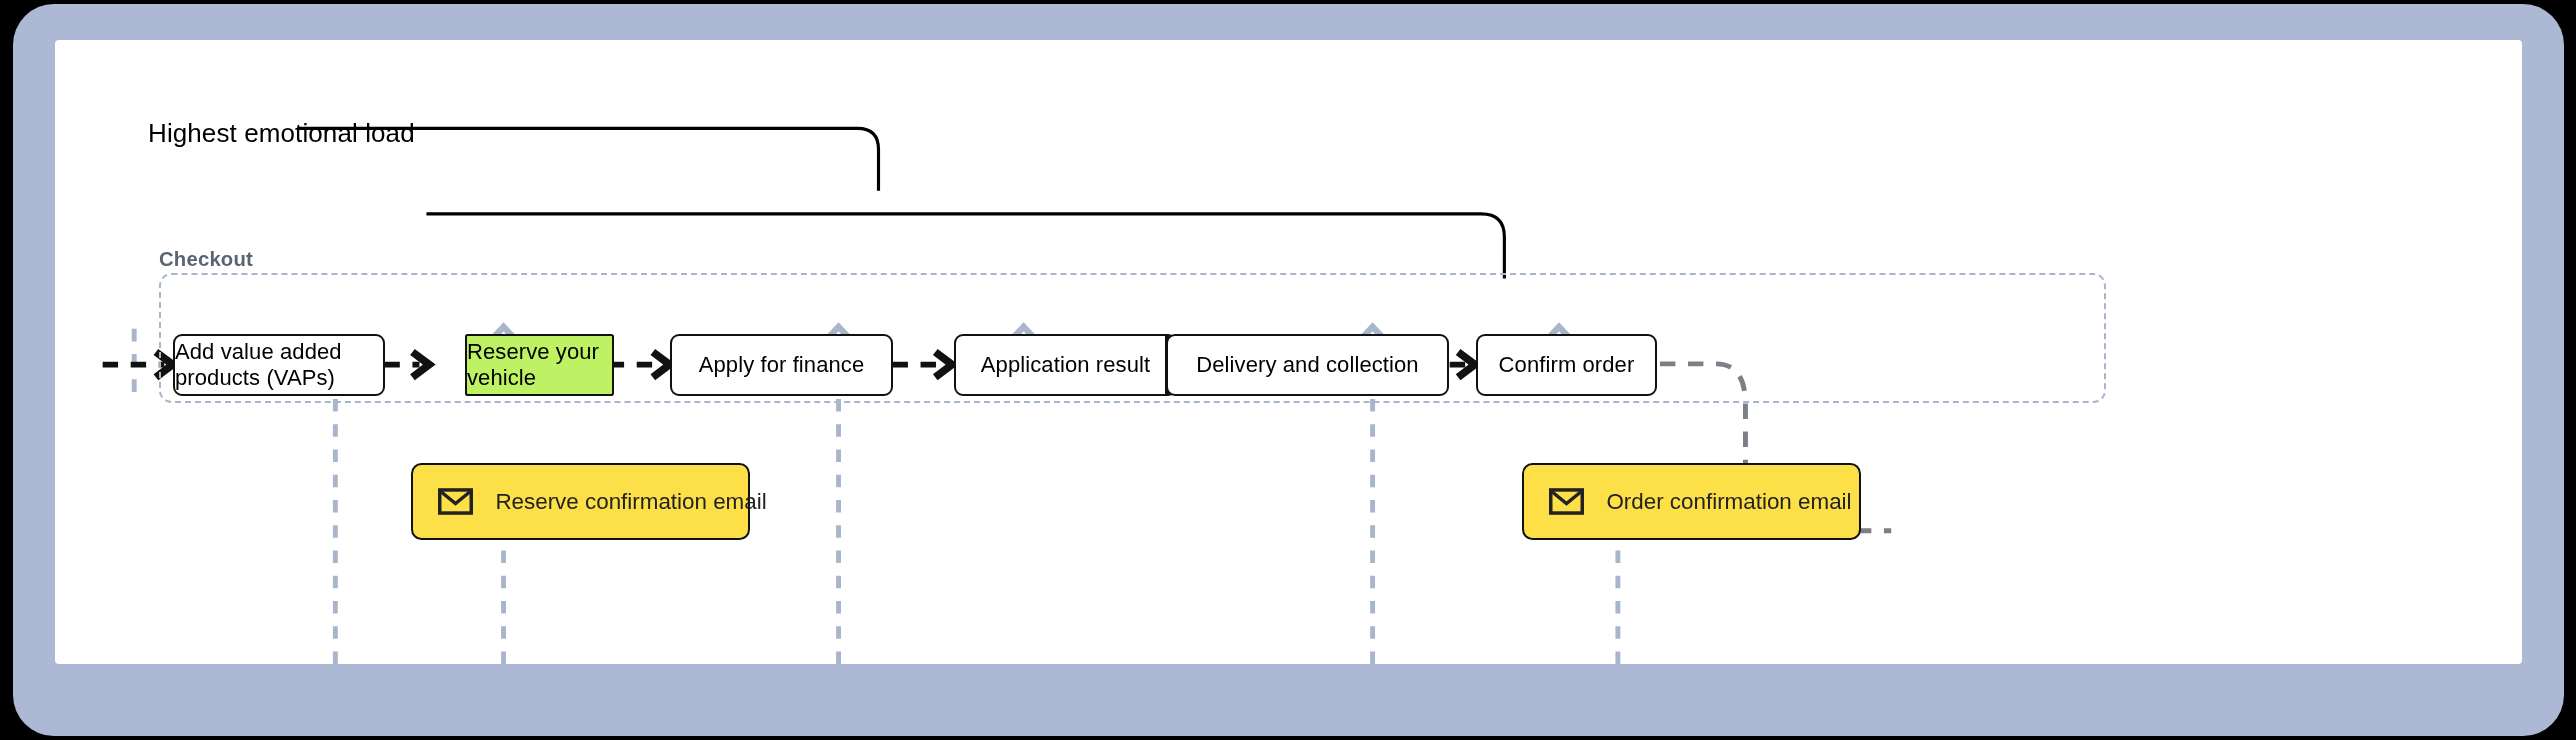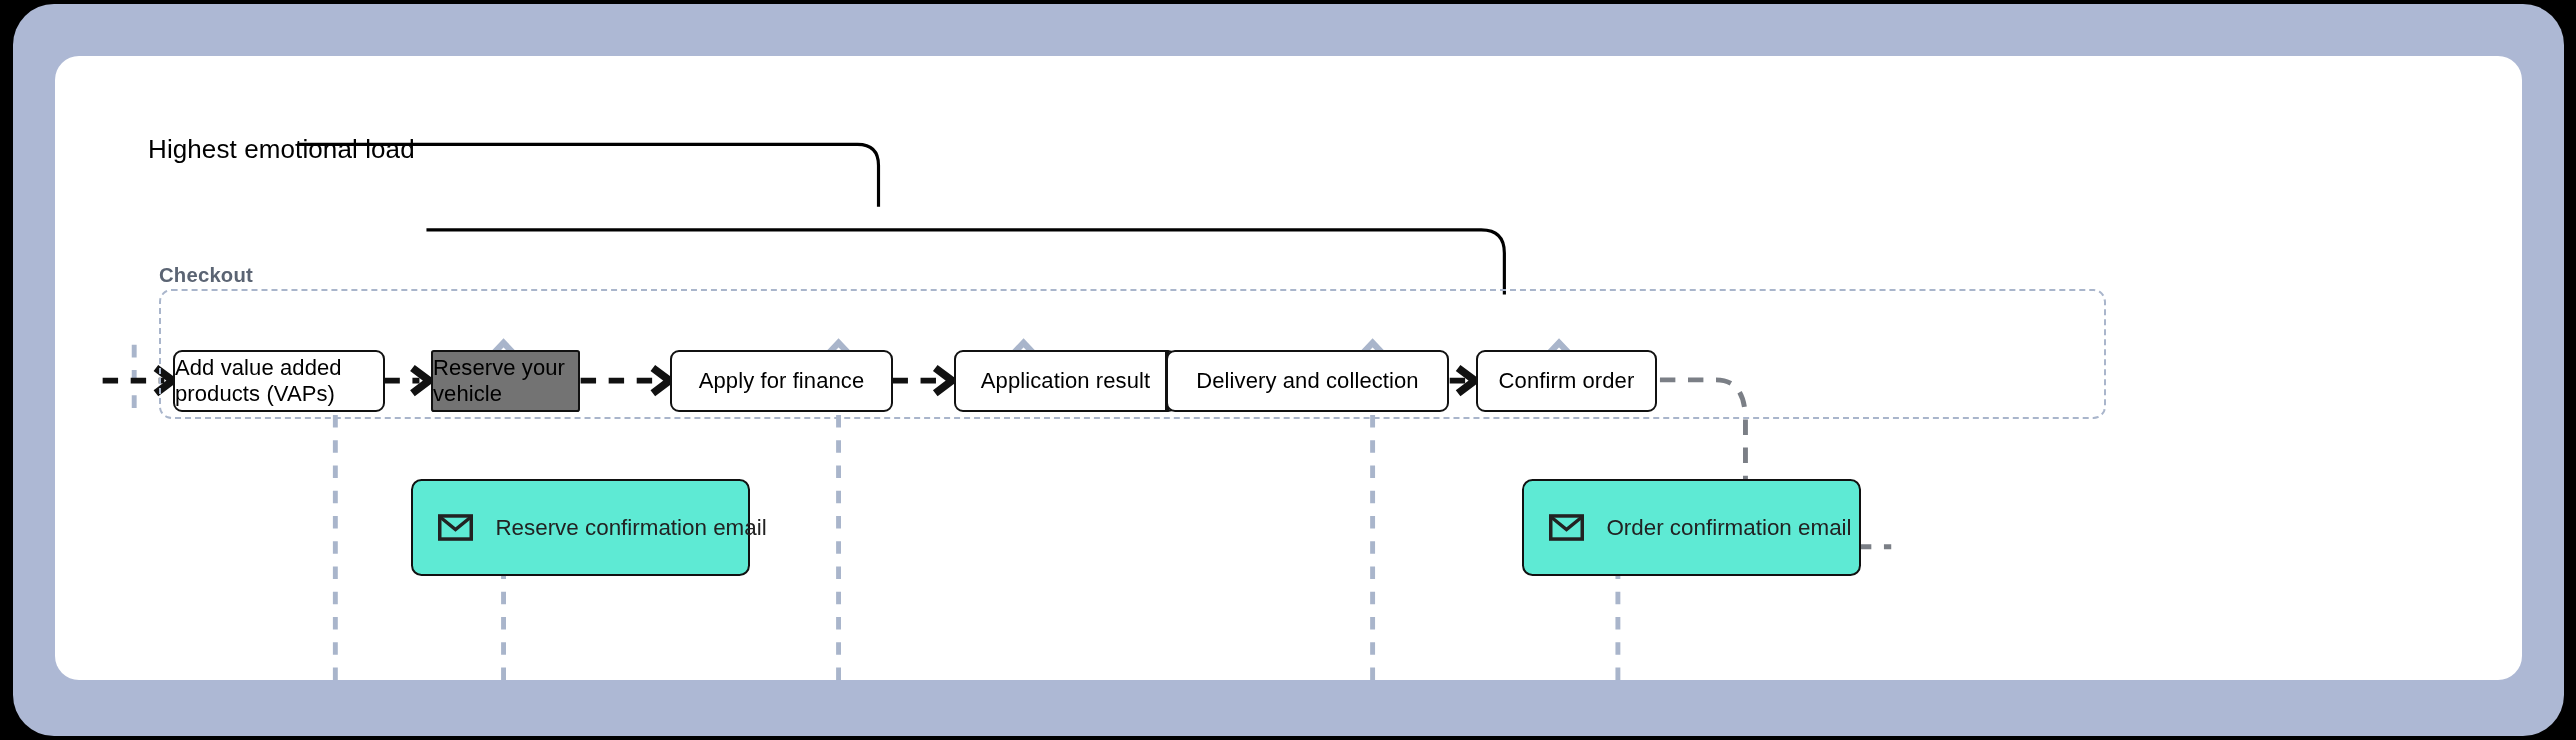--- a/index.html
+++ b/index.html
@@ -29,25 +29,25 @@
     width: 2551px;
     height: 732px;
     background: #adb8d4;
     border-radius: 41px;
   }
 
   
   #canvas {
     position: absolute;
     left: 55px;
-    top: 56px;
+    top: 40px;
     width: 2467px;
     height: 624px;
     background: #ffffff;
-    border-radius: 24px;
+    border-radius: 4px;
     overflow: hidden;
   }
 
   
   .layer {
     position: absolute;
     left: 0;
     top: 0;
     width: 2467px;
     height: 624px;
@@ -109,32 +109,33 @@
     box-sizing: border-box;
     display: flex;
     align-items: center;
     justify-content: center;
     color: #000;
     font-size: 22px;
     font-family: "Liberation Sans", sans-serif;
     letter-spacing: 0.1px;
   }
   .step.highlight {
-    background: #737373;
+    background: #bef264;
     border-radius: 2.8px;
     border-width: 2.1px;
+    margin-left: 34px;
   }
 
   
   .email-box {
     position: absolute;
-    height: 97px;
+    height: 77px;
     border: 2.1px solid #111;
     border-radius: 10.5px;
-    background: #5eead4;
+    background: #fde047;
     box-sizing: border-box;
     display: flex;
     align-items: center;
     padding-left: 25px;
     gap: 22.4px;
     color: #222;
     font-size: 22.4px;
   }
   .env-icon {
     flex: 0 0 auto;

